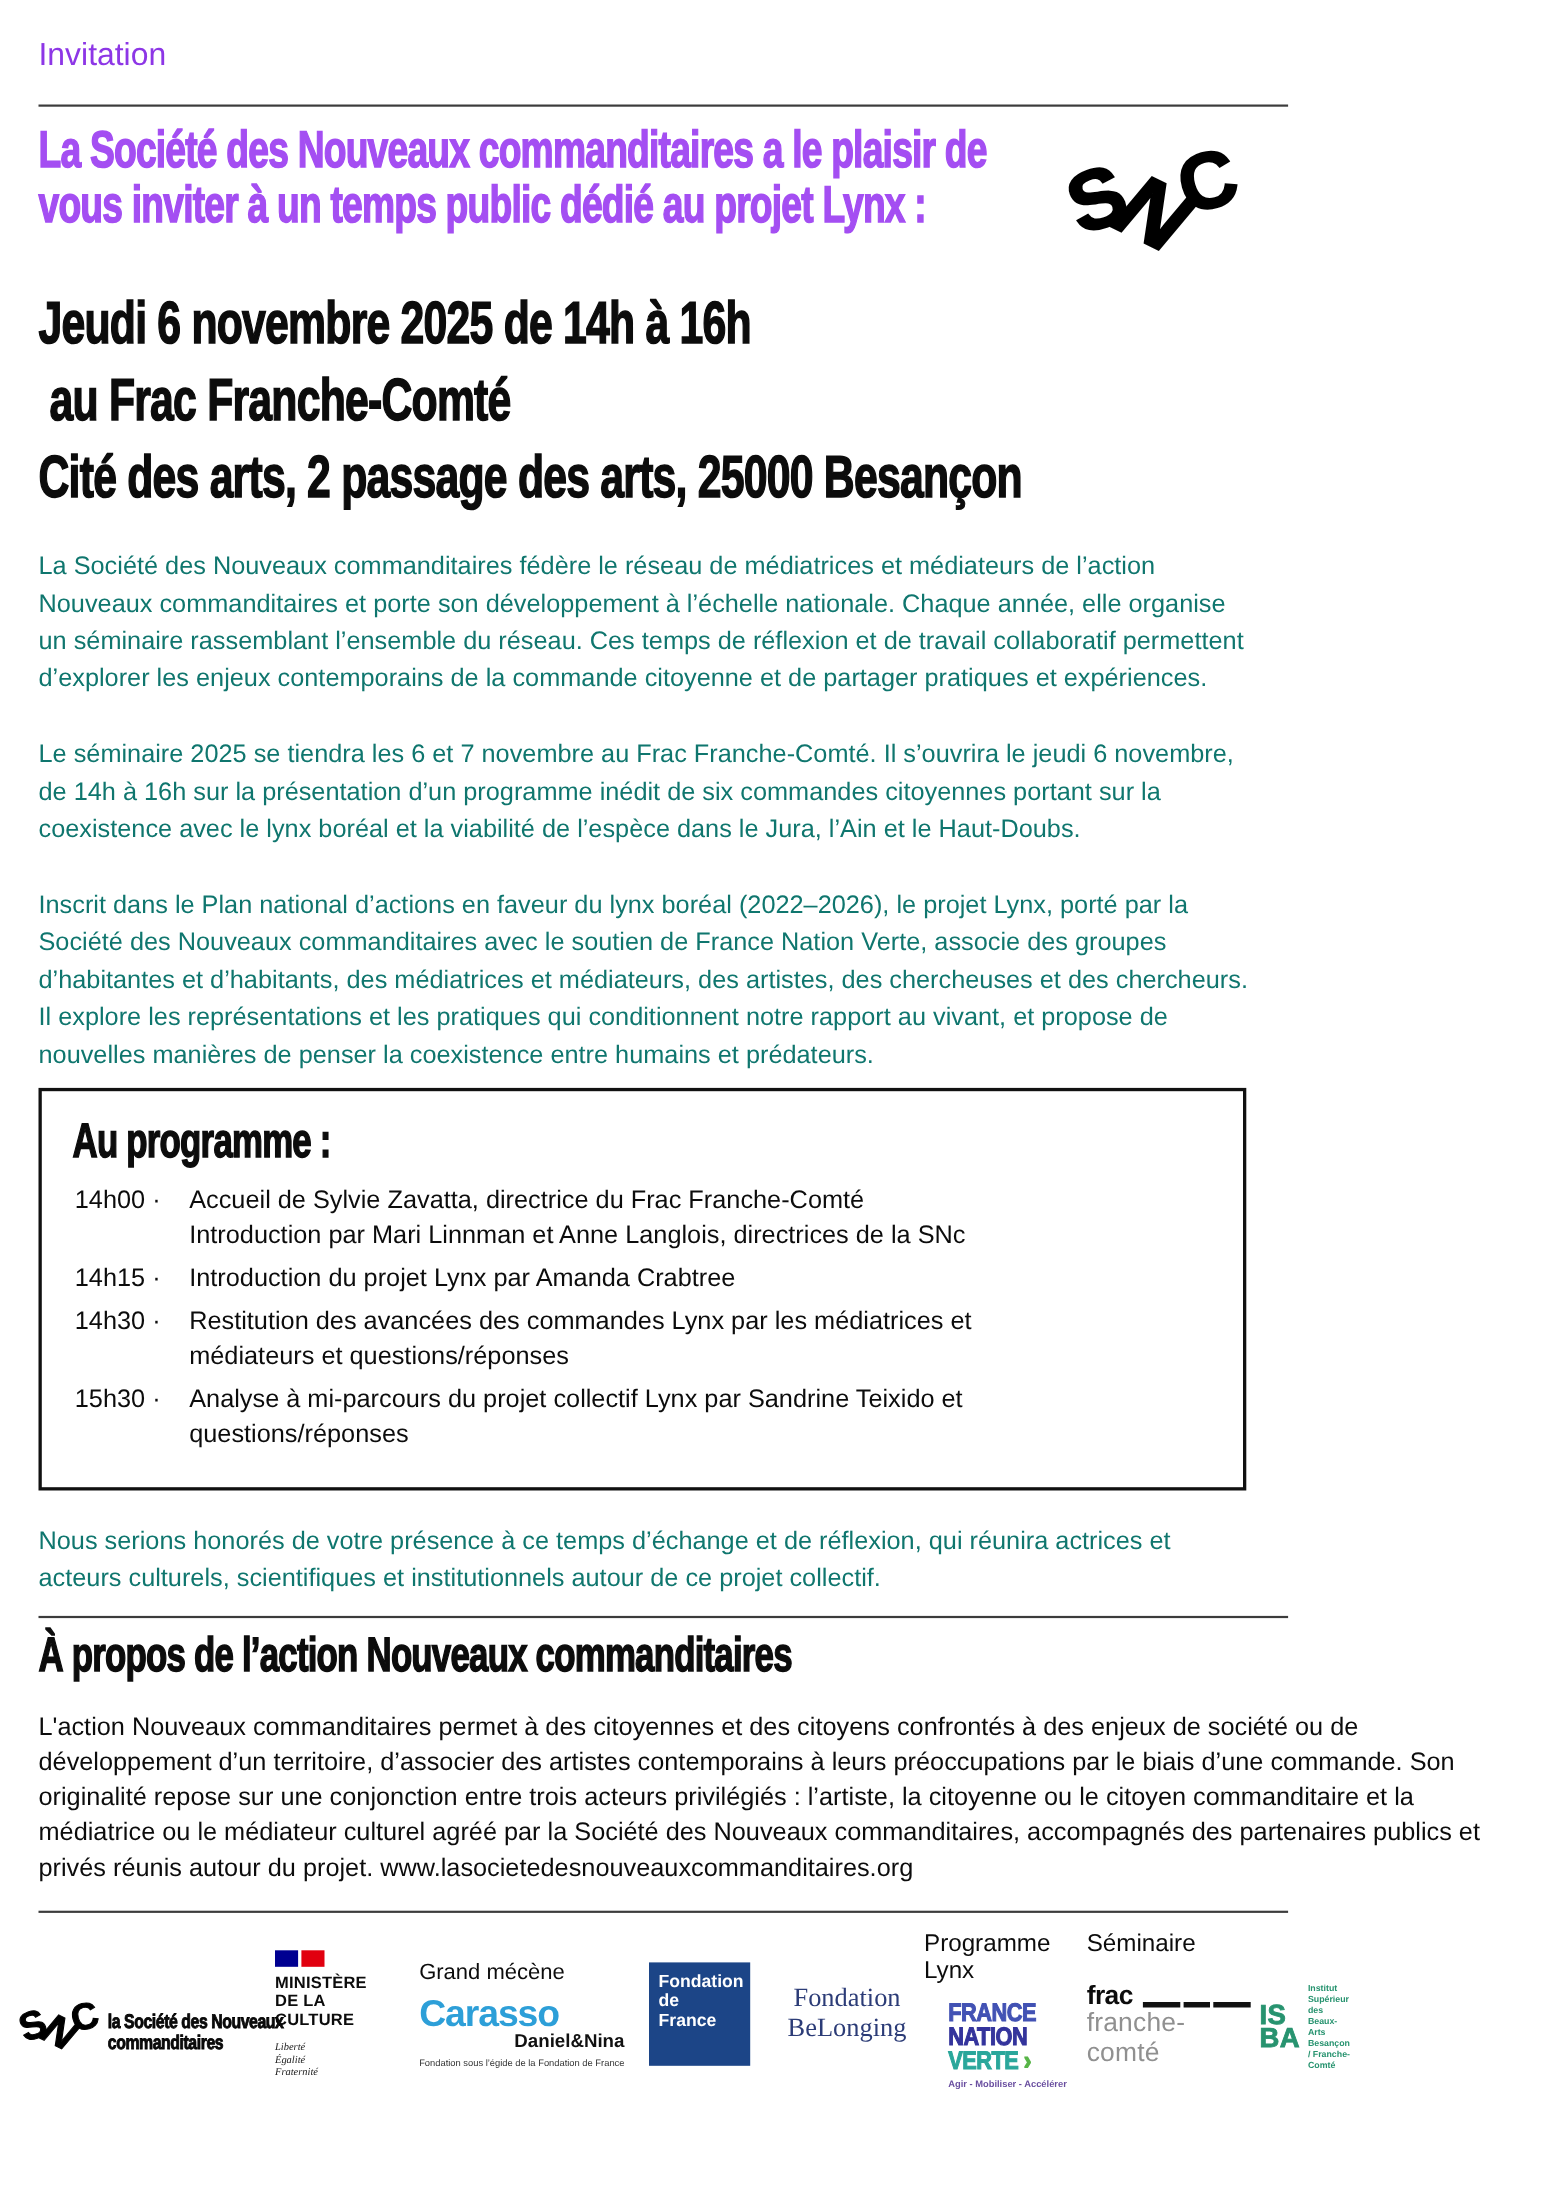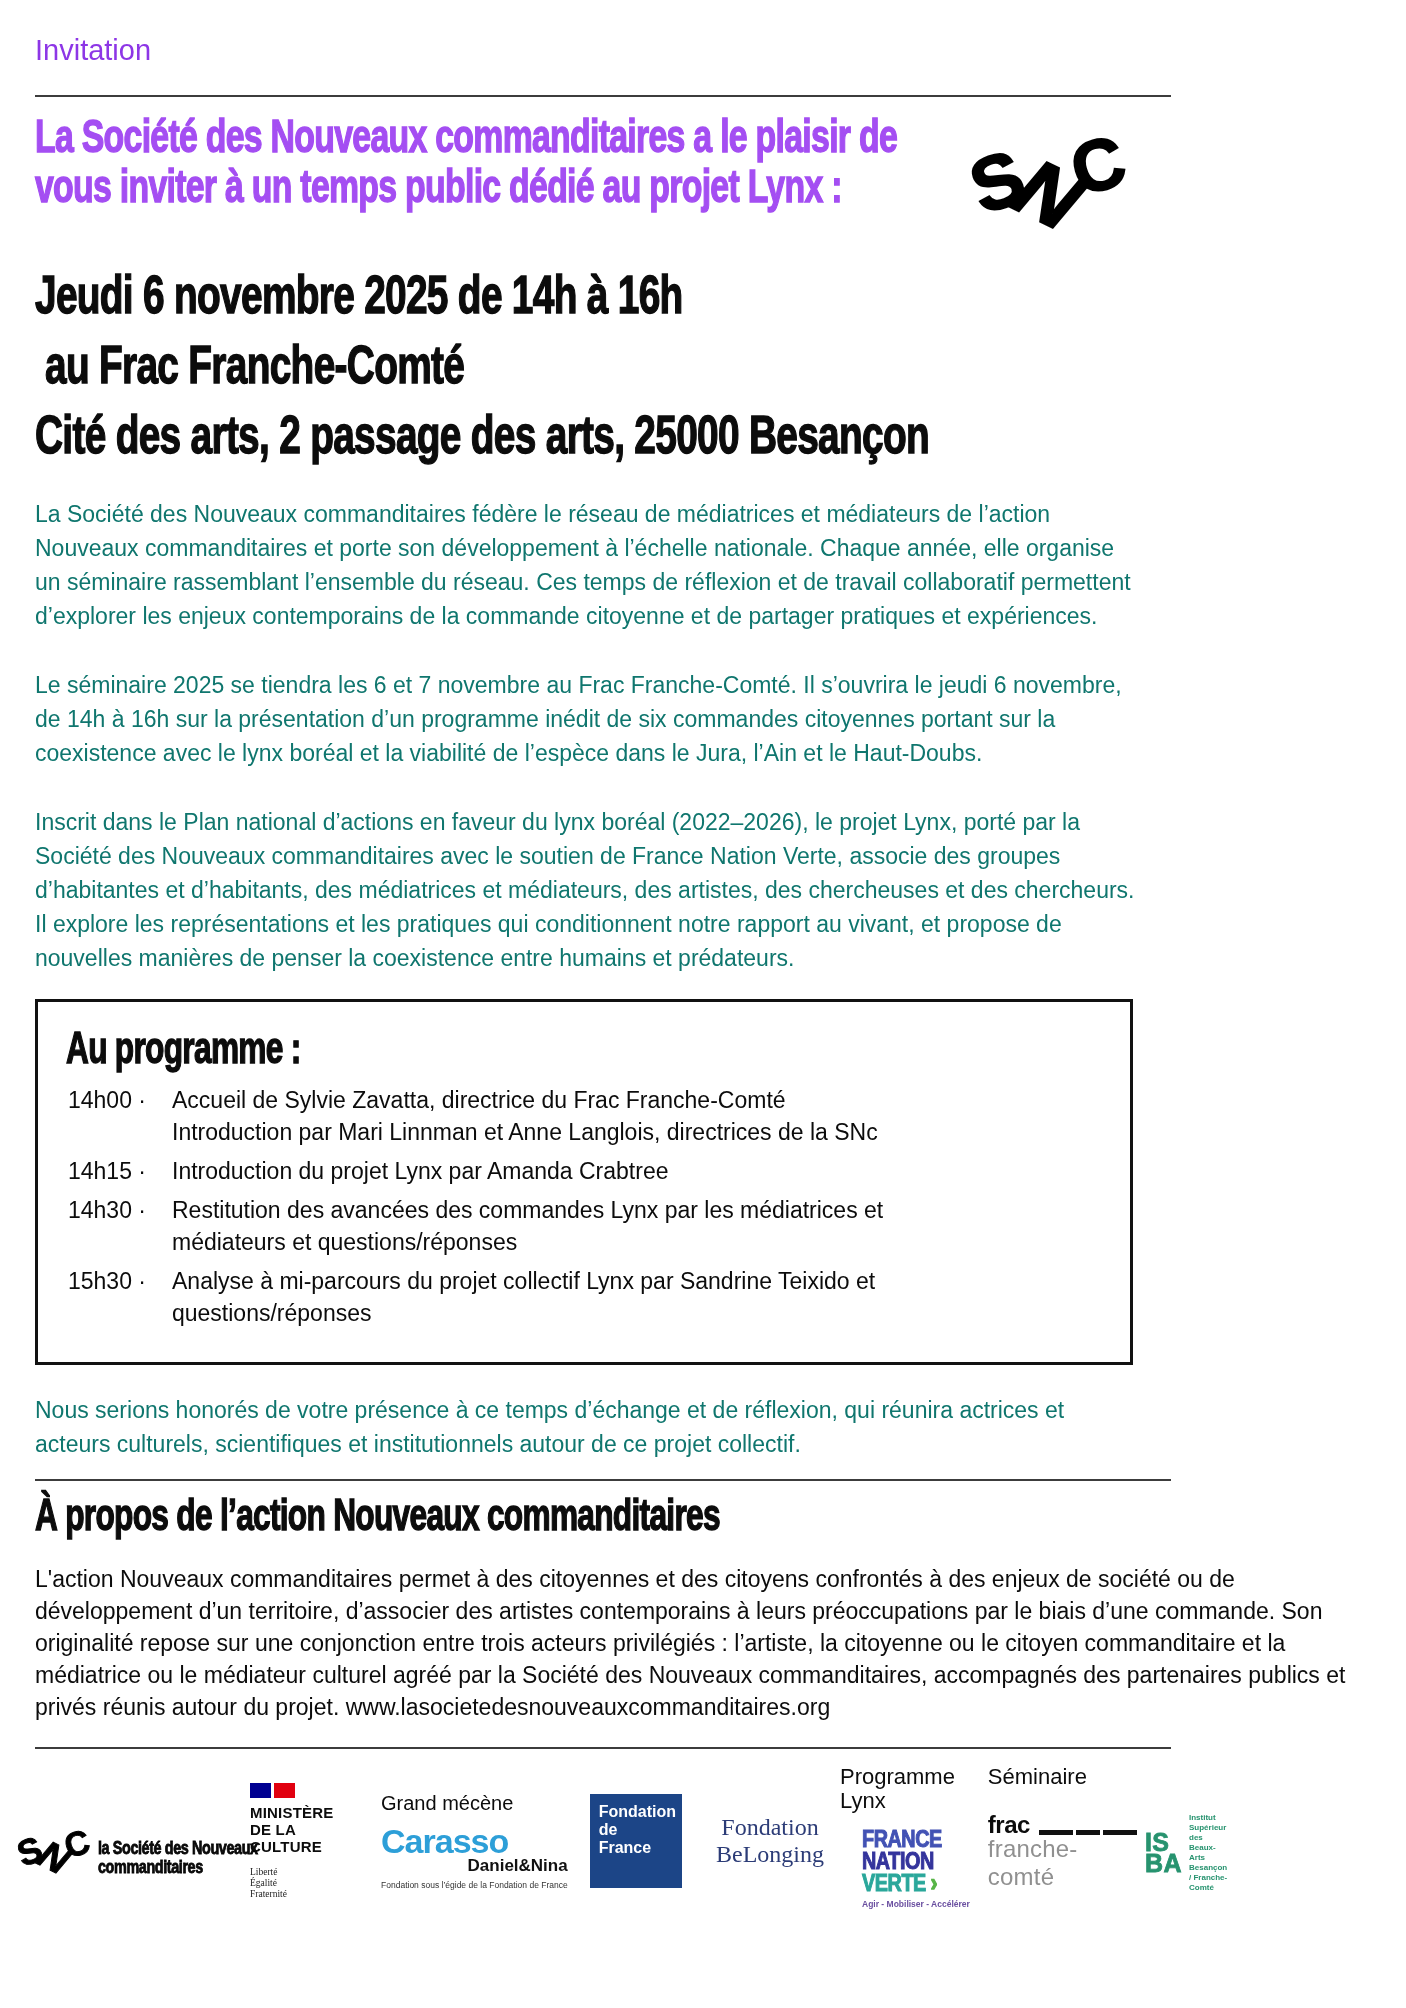--- a/index.html
+++ b/index.html
@@ -27,21 +27,21 @@
   .event-heading .line { height:70px; font-size:54px; line-height:66px; }
   .event-line2 { padding-left:10px; }
 
   
   .copy { width:1100px; font-size:23px; line-height:34px; color:#0f766e; }
   .p1 { margin-top:26px; }
   .p2 { margin-top:35px; }
   .p3 { margin-top:35px; }
 
   
-  .program-box { margin-top:24px; width:1098px; border:3px solid #111;
+  .program-box { margin-top:14px; width:1098px; border:3px solid #111;
                  padding:20px 20px 26px 16px; }
   .program-title { color:#0c0c0c; height:52px; }
   .program-title .cond { font-size:44px; line-height:52px; margin-left:12px; }
   .program-list { margin-top:10px; }
   .prog-row { display:flex; margin-bottom:7px;gap:16px; }
   .prog-time { flex:none; width:102px; padding-left:14px; font-size:23px; line-height:32px; }
   .prog-desc { max-width:800px; font-size:23px; line-height:32px; }
 
   .closing { margin-top:28px; }
 
@@ -84,21 +84,21 @@
   .f-col3 { width:246px; padding-left:16px; }
   .f-col4 { flex:1; padding-left:18px; }
   .logo-row { flex:1; display:flex; align-items:center; }
 
   
   .ministere { width:120px; }
   .flag { display:flex; gap:3px; margin-bottom:6px; }
   .flag .fb { width:21px; height:15px; background:#000091; }
   .flag .fr { width:21px; height:15px; background:#e1000f; }
   .min-title { font-size:15px; font-weight:bold; line-height:17px; letter-spacing:0.2px; }
-  .motto { margin-top:12px; font-family:"Liberation Serif", serif; 
+  .motto { margin-top:12px; font-family:"Liberation Serif", serif; font-style:italic;
            font-size:9.5px; line-height:11px; color:#222; }
 
   
   .carasso-block { width:188px; margin-left:28px; }
   .grand-mecene { font-size:20px; line-height:22px; margin-bottom:12px; }
   .carasso-name { font-size:34px; font-weight:bold; color:#2d9fd8; letter-spacing:-1px; line-height:30px; }
   .carasso-sub  { font-size:17px; font-weight:bold; color:#111; text-align:right; line-height:19px; }
   .carasso-cap  { font-size:8.5px; color:#333; margin-top:5px; white-space:nowrap; }
 
   

